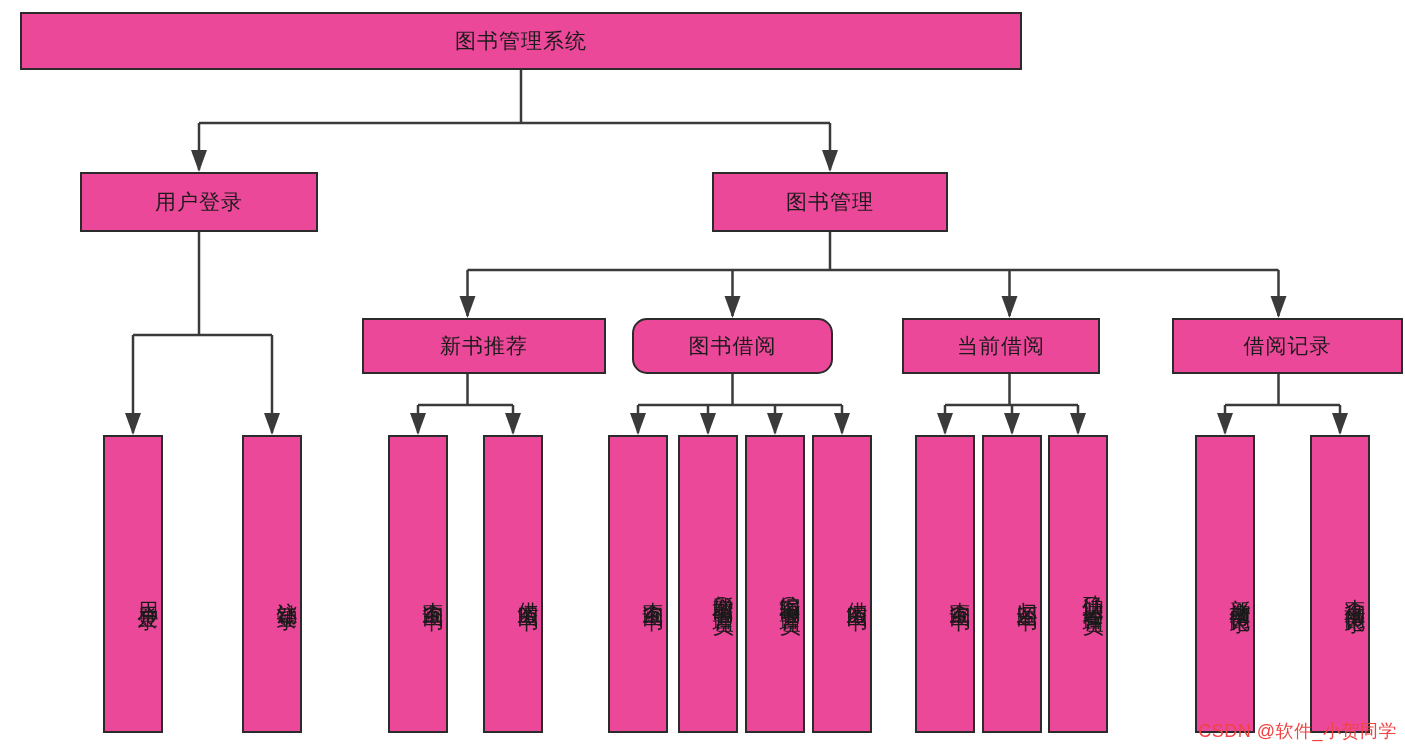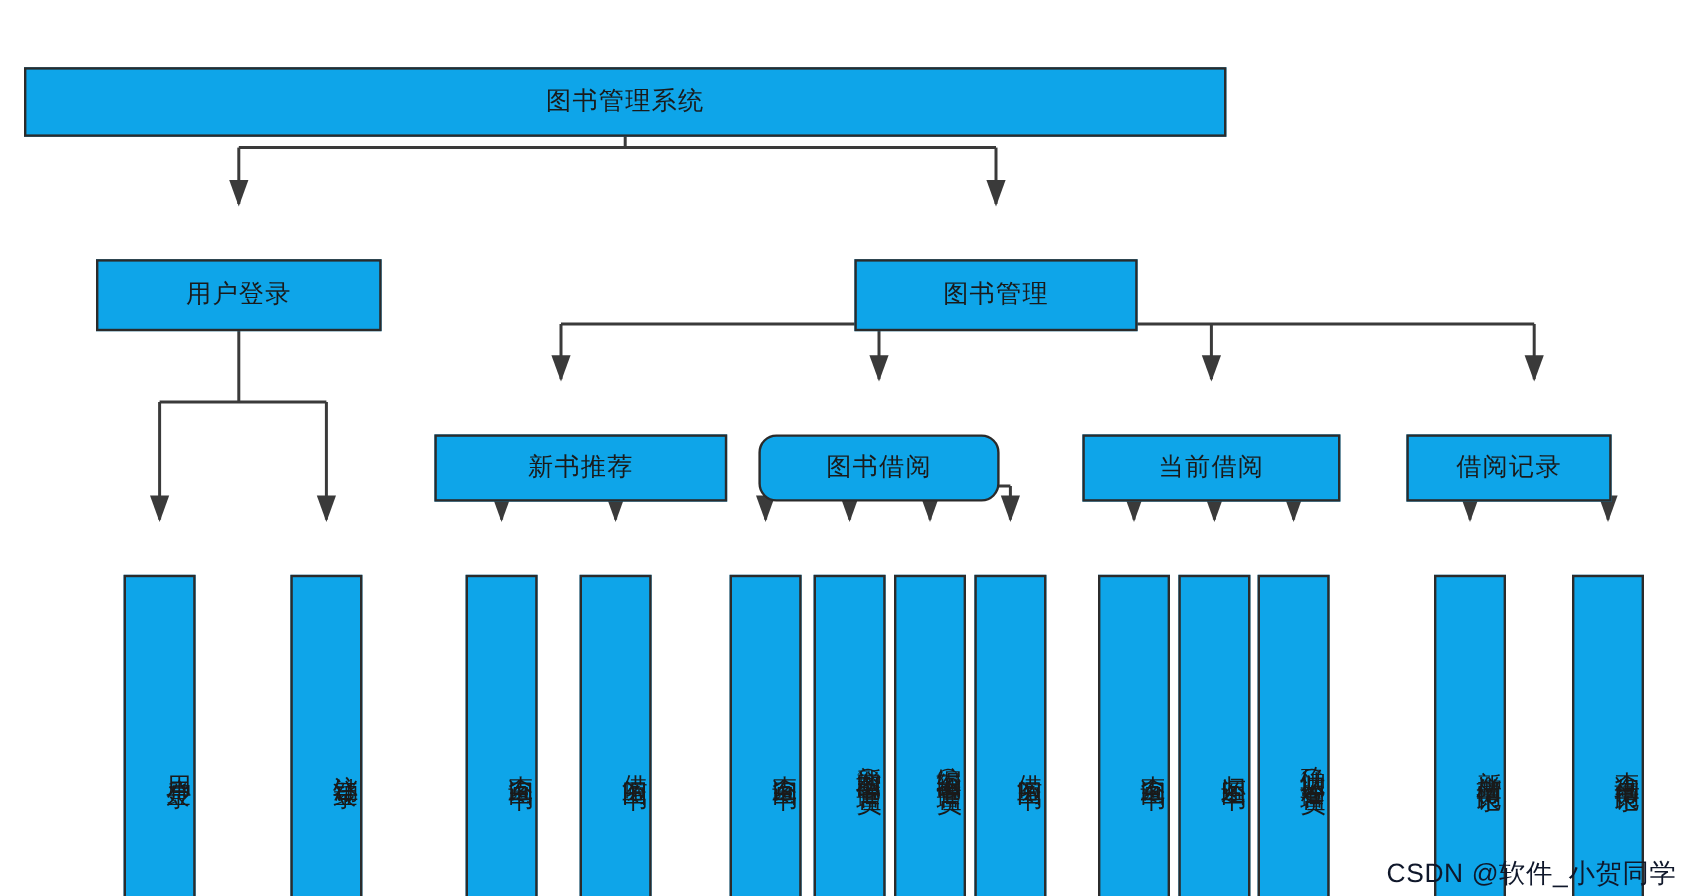--- a/index.html
+++ b/index.html
@@ -20,26 +20,25 @@
     left: 0;
     top: 0;
     width: 1405px;
     height: 747px;
     pointer-events: none;
   }
   .node {
     position: absolute;
     box-sizing: border-box;
     border: 2px solid #2b2b2b;
-    background: #0ea5e9;
+    background: #ec4899;
     display: flex;
     align-items: center;
     justify-content: center;
     color: #1a1a1a;
-    margin-top: 44px;
   }
   .node.horiz {
     font-size: 21px;
     letter-spacing: 1px;
     line-height: 1.2;
   }
   .node.vert {
     writing-mode: vertical-rl;
     text-orientation: upright;
     font-size: 21px;
@@ -52,22 +51,22 @@
   .node.vert .nlabel {
     writing-mode: vertical-rl;
     text-orientation: upright;
     display: block;
     text-align: left;
   }
   .watermark {
     position: absolute;
     right: 8px;
     bottom: 4px;
-    font-size: 22px;
-    color: #0f172a;
+    font-size: 18px;
+    color: #ef4444;
     letter-spacing: 0.5px;
     white-space: nowrap;
   }
 </style>
 </head>
 <body>
 
 <div id="canvas">
   <svg id="edges" viewBox="0 0 1405 747" width="1405" height="747" xmlns="http://www.w3.org/2000/svg">
       <line x1="521" y1="70" x2="521" y2="123" stroke="#3a3a3a" stroke-width="2.5"></line>
@@ -132,24 +131,24 @@
       </div>
       <div class="node horiz" style="left: 712px; top: 172px; width: 236px; height: 60px;">
         <span class="nlabel">图书管理</span>
       </div>
       <div class="node horiz" style="left: 362px; top: 318px; width: 244px; height: 56px;">
         <span class="nlabel">新书推荐</span>
       </div>
       <div class="node horiz" style="left: 632px; top: 318px; width: 201px; height: 56px; border-radius: 15px;">
         <span class="nlabel">图书借阅</span>
       </div>
-      <div class="node horiz" style="left: 902px; top: 318px; width: 215px; height: 56px;">
+      <div class="node horiz" style="left: 902px; top: 318px; width: 198px; height: 56px;">
         <span class="nlabel">当前借阅</span>
       </div>
-      <div class="node horiz" style="left: 1172px; top: 318px; width: 171px; height: 56px;">
+      <div class="node horiz" style="left: 1172px; top: 318px; width: 231px; height: 56px;">
         <span class="nlabel">借阅记录</span>
       </div>
       <div class="node vert" style="left: 103px; top: 435px; width: 60px; height: 298px;">
         <span class="nlabel">用户登录</span>
       </div>
       <div class="node vert" style="left: 242px; top: 435px; width: 60px; height: 298px;">
         <span class="nlabel">注销登录</span>
       </div>
       <div class="node vert" style="left: 388px; top: 435px; width: 60px; height: 298px;">
         <span class="nlabel">查询图书</span>

